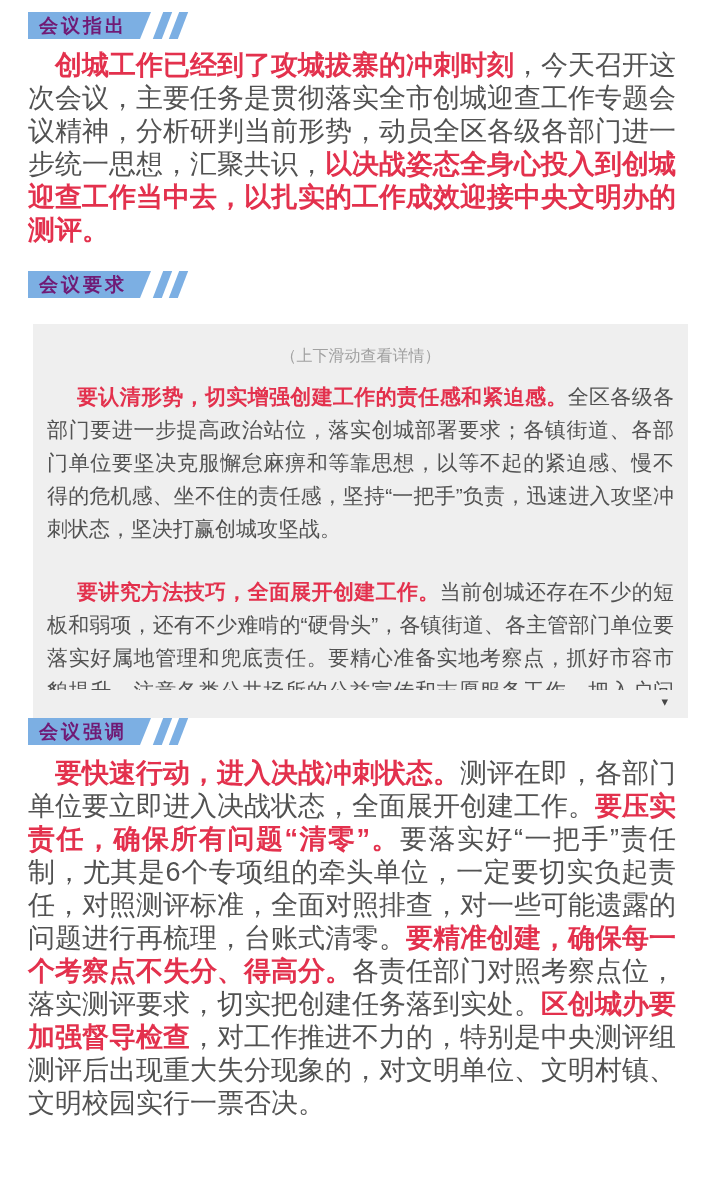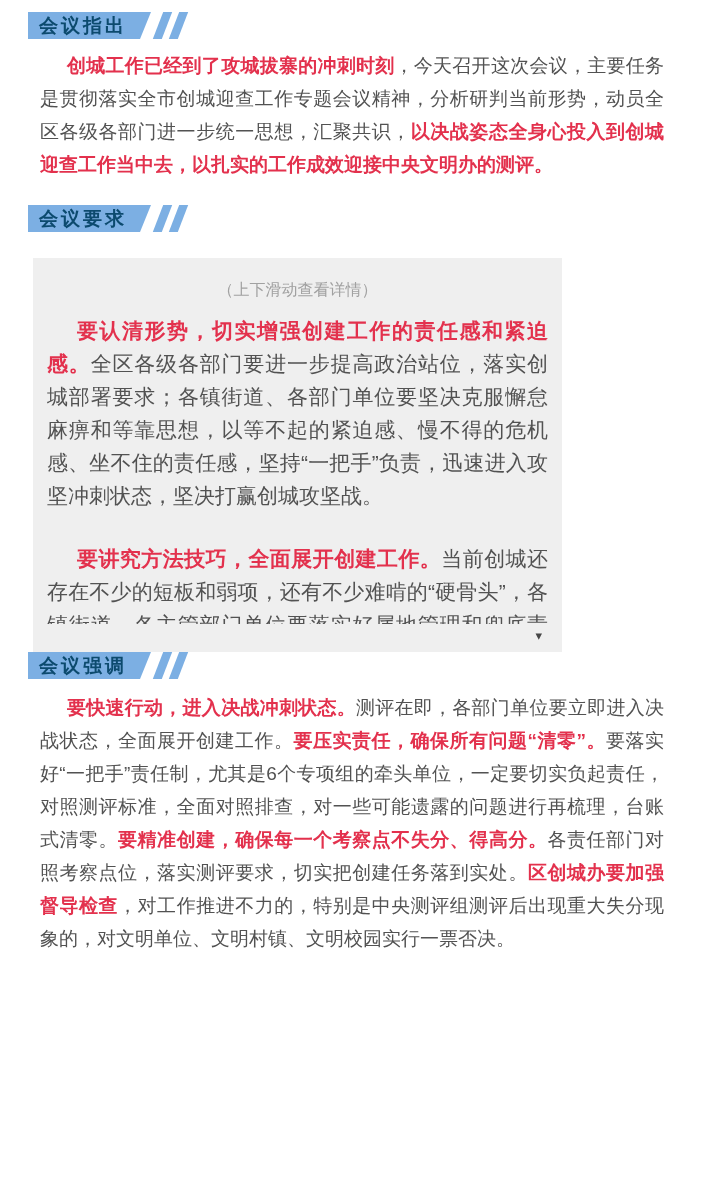--- a/index.html
+++ b/index.html
@@ -16,44 +16,44 @@
     width:704px;height:1187px;overflow:hidden;background:#fff;
     font-family:"Liberation Sans","DejaVu Sans",sans-serif;
     color:var(--body-text,#525252);
   }
   .page{padding:12px 28px 0 28px}
 
   
   .badge{display:flex;height:27px;align-items:stretch}
   .badge-label{
     background:var(--badge-blue,#7cafe3);
-    color:#0c4a6e;font-weight:bold;font-size:19px;letter-spacing:3px;
+    color:#701a75;font-weight:bold;font-size:19px;letter-spacing:3px;
     line-height:27px;padding:0 24px 0 11px;
     clip-path:polygon(0 0,100% 0,calc(100% - 11px) 100%,0 100%);
     white-space:nowrap;
   }
   .stripe{
     width:9px;background:var(--badge-blue,#7cafe3);
     transform:skewX(-21deg);margin-left:7px;
   }
   .badge-requirements{margin-top:24px}
   .badge-emphasis{}
 
   
   .para{
-    font-size:19px;line-height:33px;margin:12px;
+    font-size:27px;line-height:33px;margin:0;
     text-align:justify;text-indent:27px;color:var(--body-text,#525252);
   }
   .para-intro{margin-top:10px}
   .para-emphasis{margin-top:12px}
   .red{color:var(--accent-red,#e3314d);font-weight:bold}
 
   
   .scrollbox{
-    margin:26px 0 0 5px;width:529px;
+    margin:26px 0 0 5px;width:655px;
     background:var(--box-bg,#efefef);
     padding:22px 14px 6px 14px;position:relative;
   }
   .hint{
     font-size:16px;line-height:20px;margin:0 0 14px 0;
     color:var(--hint-gray,#a1a1a1);text-align:center;text-indent:0;
   }
   .clip{height:310px;overflow:hidden}
   .scrollbox p.boxpara{
     font-size:21px;line-height:33px;margin:0;

